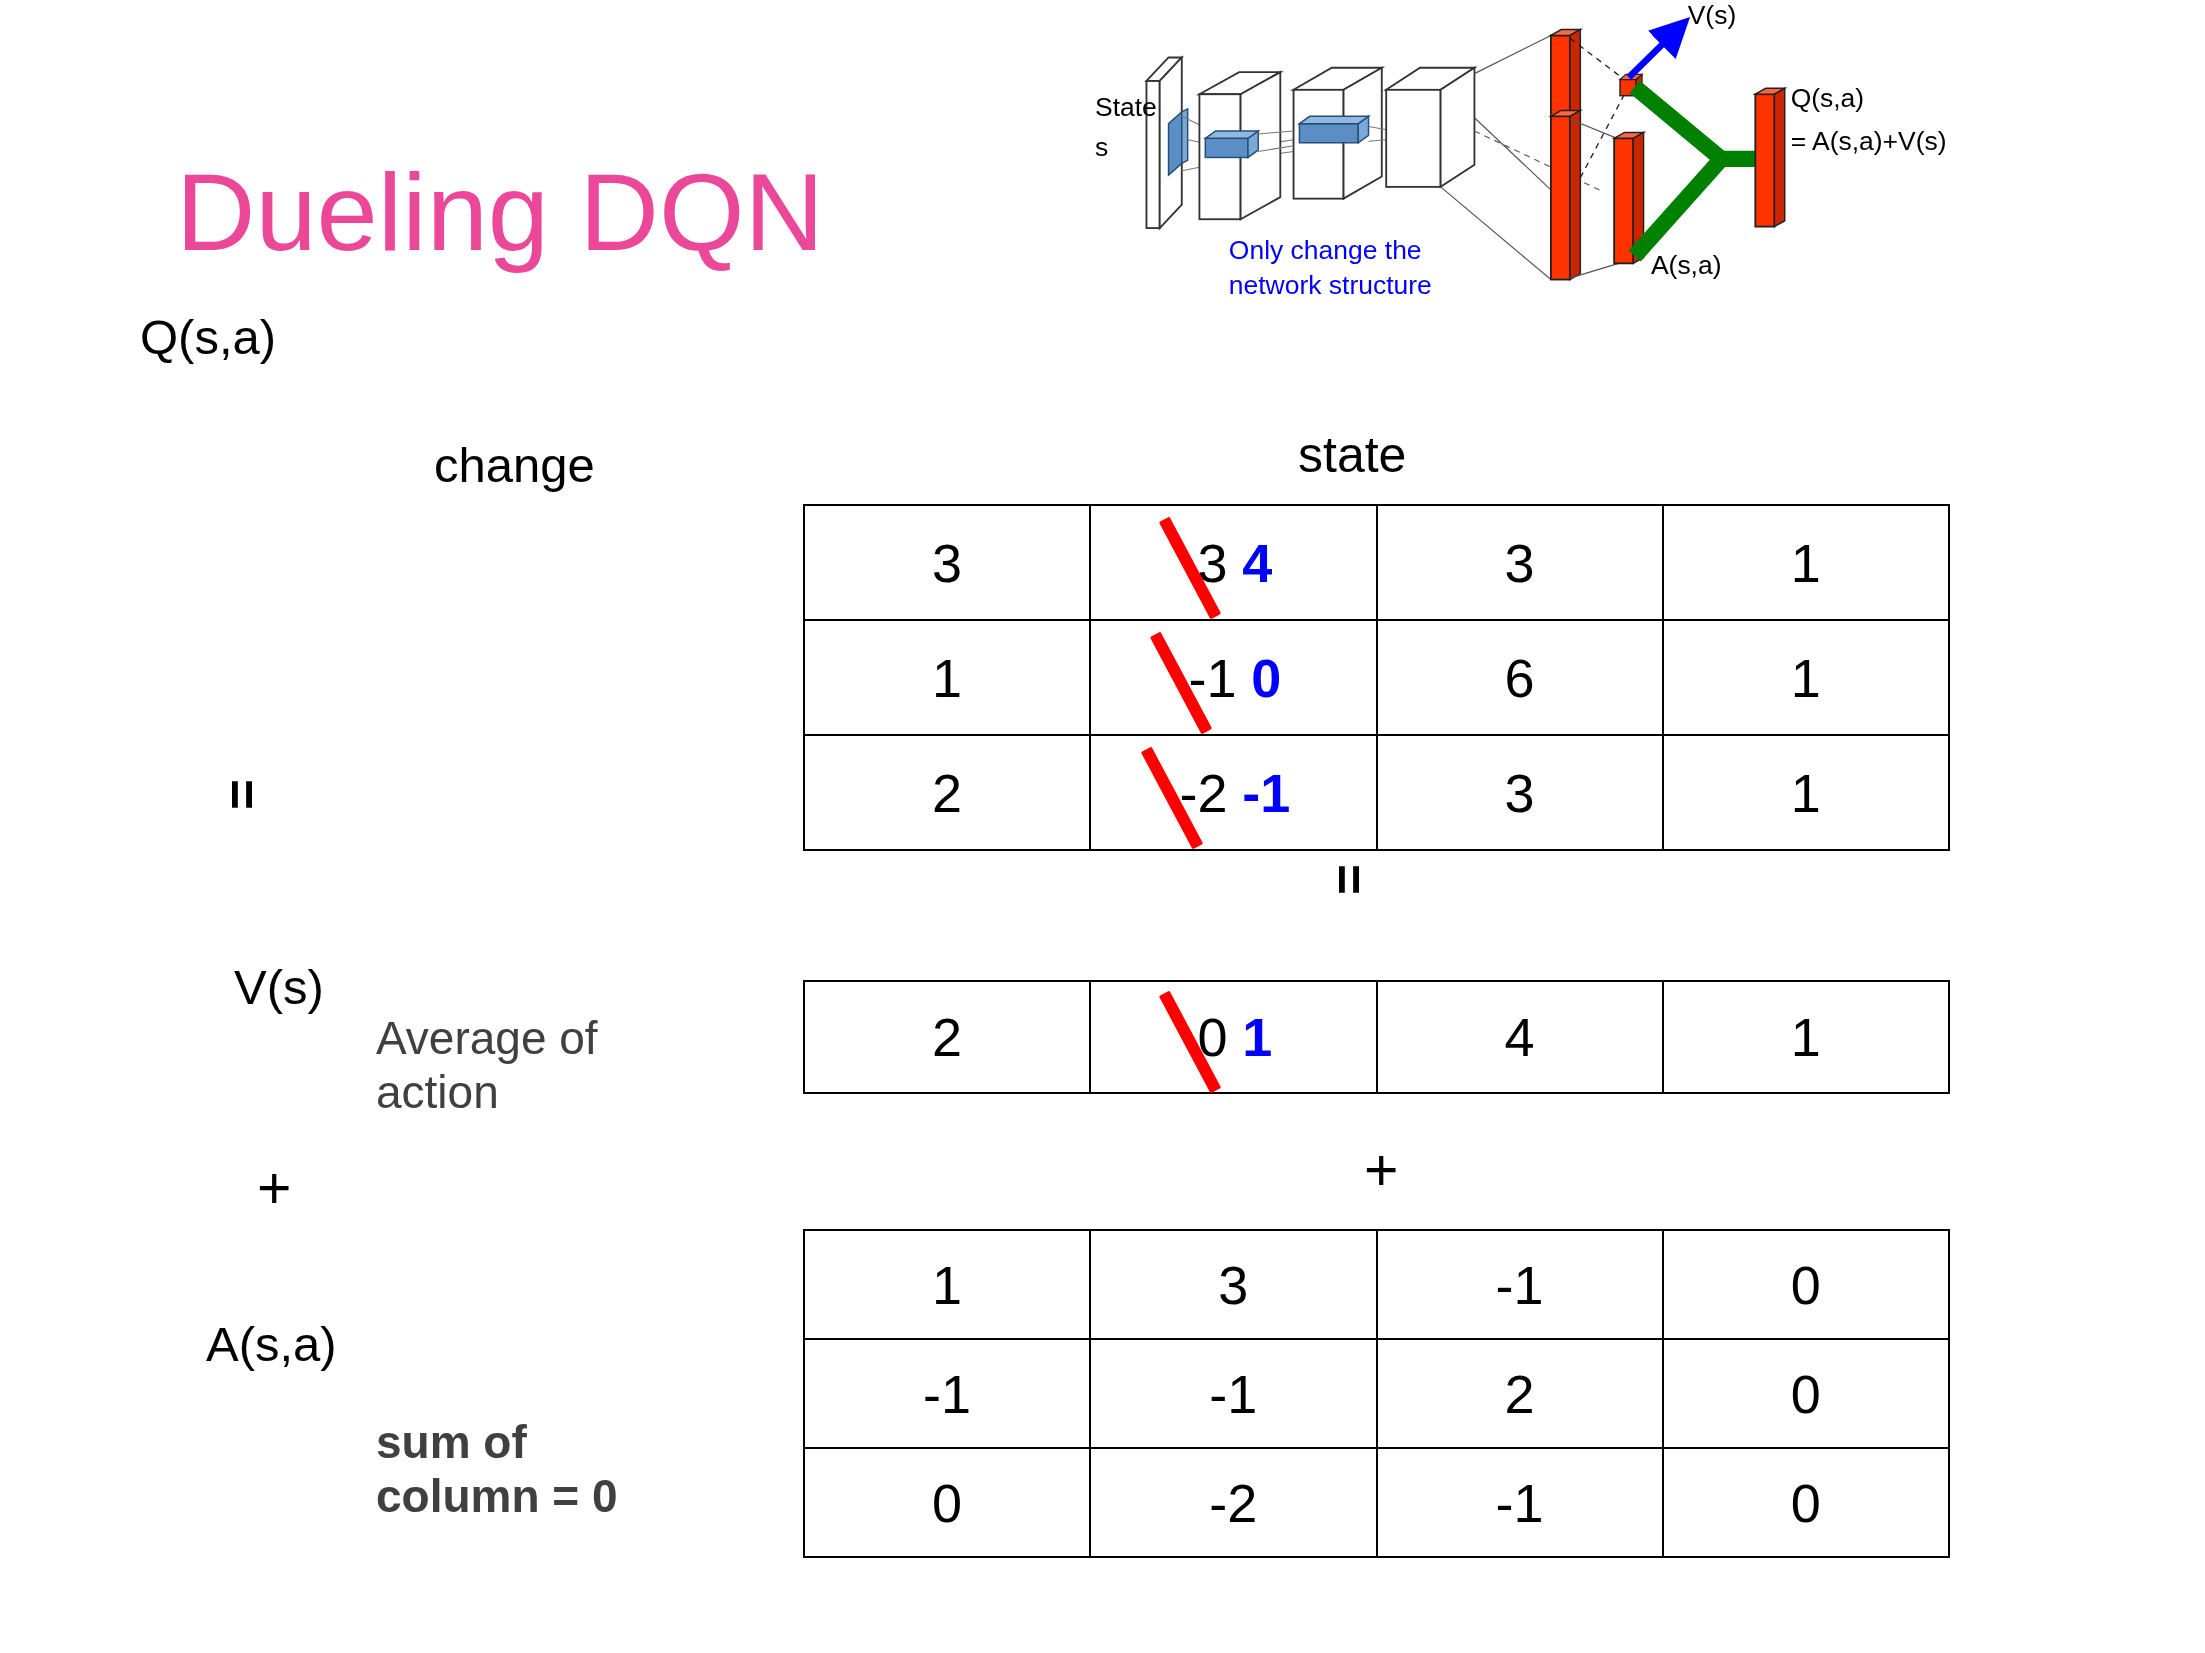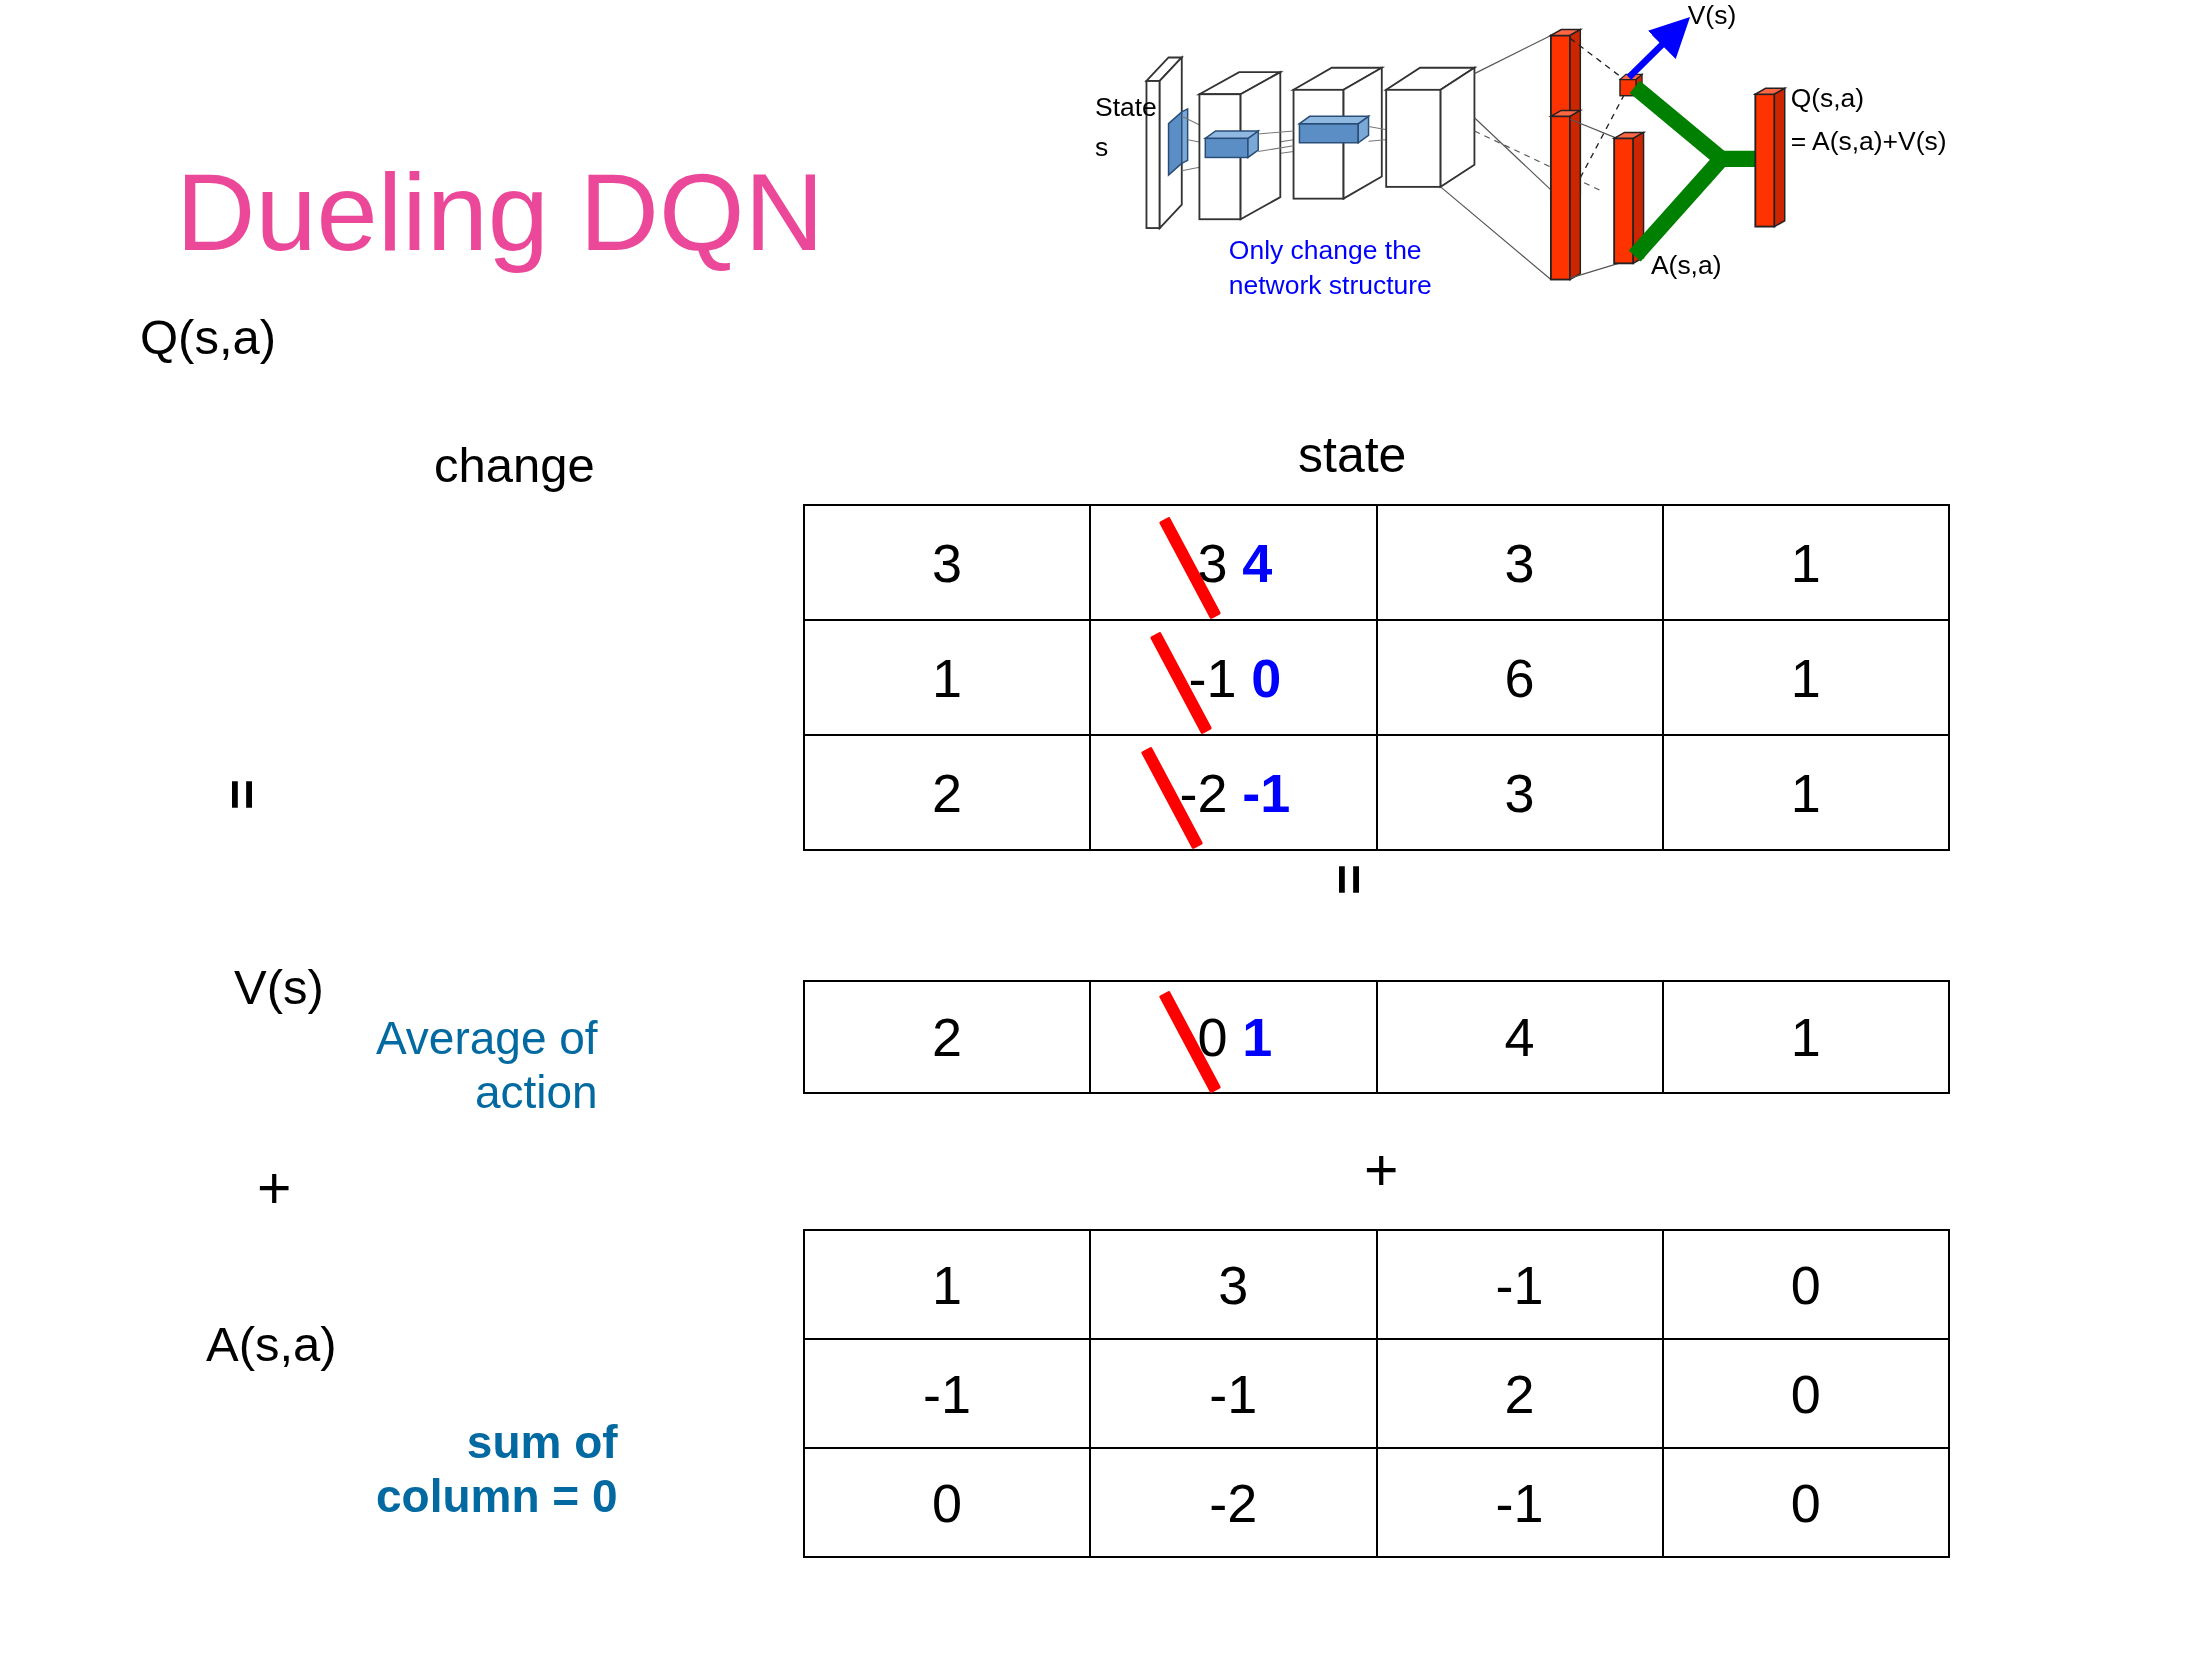--- a/index.html
+++ b/index.html
@@ -8,21 +8,21 @@
     background: #ffffff;
   }
   body {
     width: 2205px;
     height: 1654px;
     position: relative;
     font-family: "Liberation Sans", sans-serif;
     color: #000000;
     overflow: hidden;
   }
-  .abs { position: absolute; text-align: right; }
+  .abs { position: absolute; }
 
   
   #slide-title {
     left: 176px;
     top: 154px;
     font-size: 110px;
     line-height: 1.05;
     font-weight: 400;
     letter-spacing: 0px;
     white-space: nowrap;
@@ -49,21 +49,21 @@
   }
 
   
   .big-label {
     font-size: 49px;
     color: #000;
     white-space: nowrap;
   }
   .blue-note {
     font-size: 46px;
-    color: #0369a1;
+    color: #404040;
     line-height: 1.18;
     white-space: nowrap;
   }
   .op-sign {
     font-size: 59px;
     color: #000;
     white-space: nowrap;
     font-weight: 400;
   }
   .eq-sign {

